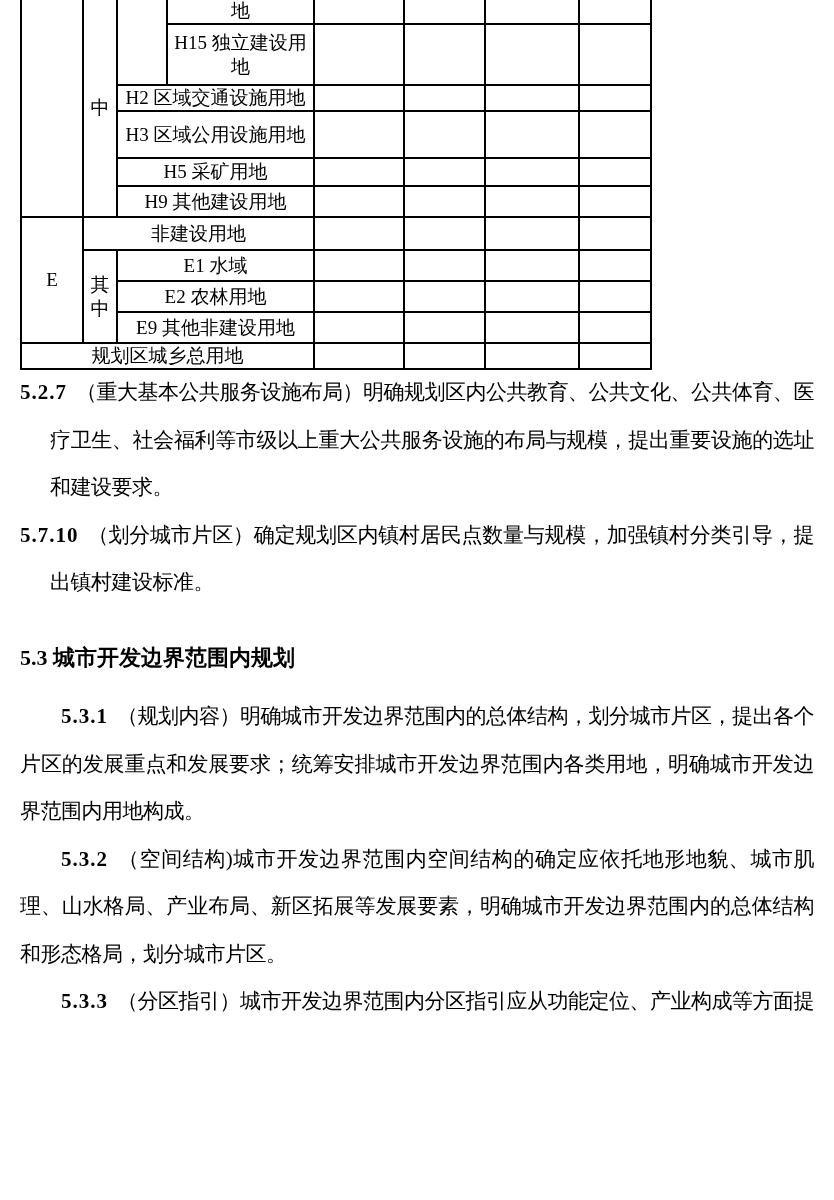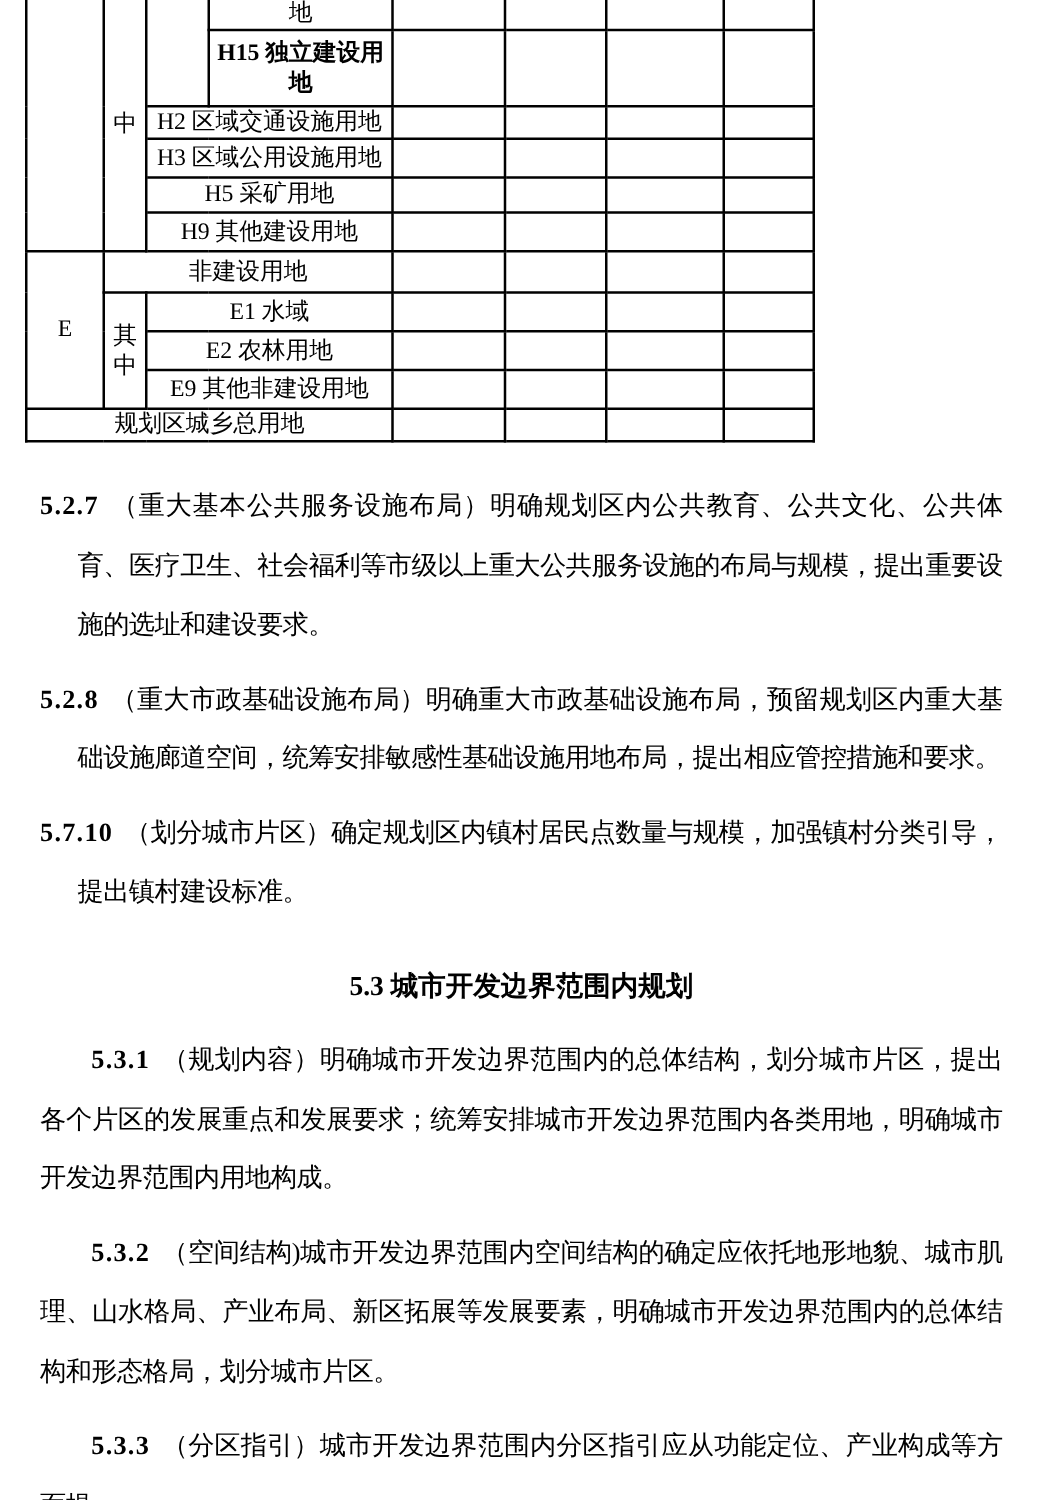--- a/index.html
+++ b/index.html
@@ -25,41 +25,41 @@
     border: 2px solid #000;
     text-align: center;
     vertical-align: middle;
     font-size: 19px;
     line-height: 24px;
     padding: 0;
     overflow: hidden;
   }
   table.landuse tr.cut td { border-top: none; }
   td.cell-top { vertical-align: top; line-height: 19px; }
-  td.wrap2 { padding: 0 12px; line-height: 28px; font-weight: bold; }
+  td.wrap2 { padding: 0 12px; line-height: 28px; }
   td.vert  { line-height: 29px; padding: 0 6px; }
 
   
   .content {
     position: absolute;
     left: 20px; top: 369px; width: 794px;
     font-size: 21px;
     line-height: 47.5px;
     letter-spacing: -0.5px;
     text-align: justify;
   }
-  .content p { margin: 12px; }
+  .content p { margin: 0; }
   p.hang   { padding-left: 30px; text-indent: -30px; }
   p.indent { text-indent: 41px; }
   .num { font-weight: bold; margin-right: 9px; letter-spacing: 1px; }
   h2.section {
     margin: 27px 0 12px 0;
     font-size: 22px;
     font-weight: bold;
-    text-align: center;
+    text-align: left;
     line-height: 47.5px;
     letter-spacing: 0;
   }
 </style>
 </head>
 <body>
 
 <div class="page">
 
   <table class="landuse">
@@ -91,21 +91,21 @@
           <td></td>
           <td></td>
     </tr>
     <tr style="height:20px">
       <td colspan="2">H2 区域交通设施用地</td>
       <td></td>
           <td></td>
           <td></td>
           <td></td>
     </tr>
-    <tr style="height:31px">
+    <tr style="height:47px">
       <td colspan="2">H3 区域公用设施用地</td>
       <td></td>
           <td></td>
           <td></td>
           <td></td>
     </tr>
     <tr style="height:28px">
       <td colspan="2">H5 采矿用地</td>
       <td></td>
           <td></td>
@@ -156,21 +156,20 @@
           <td></td>
           <td></td>
     </tr>
   </tbody>
     </table>
 
   <div class="content">
 
     <p class="hang"><span class="num">5.2.7</span><span>（重大基本公共服务设施布局）明确规划区内公共教育、公共文化、公共体育、医疗卫生、社会福利等市级以上重大公共服务设施的布局与规模，提出重要设施的选址和建设要求。</span></p>
 
-    <p class="hang"><span class="num">5.2.8</span><span>（重大市政基础设施布局）明确重大市政基础设施布局，预留规划区内重大基础设施廊道空间，统筹安排敏感性基础设施用地布局，提出相应管控措施和要求。</span></p>
 
 
     <p class="hang"><span class="num">5.7.10</span><span>（划分城市片区）确定规划区内镇村居民点数量与规模，加强镇村分类引导，提出镇村建设标准。</span></p>
 
     <h2 class="section">5.3 城市开发边界范围内规划</h2>
 
     <p class="indent"><span class="num">5.3.1</span><span>（规划内容）明确城市开发边界范围内的总体结构，划分城市片区，提出各个片区的发展重点和发展要求；统筹安排城市开发边界范围内各类用地，明确城市开发边界范围内用地构成。</span></p>
 
     <p class="indent"><span class="num">5.3.2</span><span>（空间结构)城市开发边界范围内空间结构的确定应依托地形地貌、城市肌理、山水格局、产业布局、新区拓展等发展要素，明确城市开发边界范围内的总体结构和形态格局，划分城市片区。</span></p>
 

